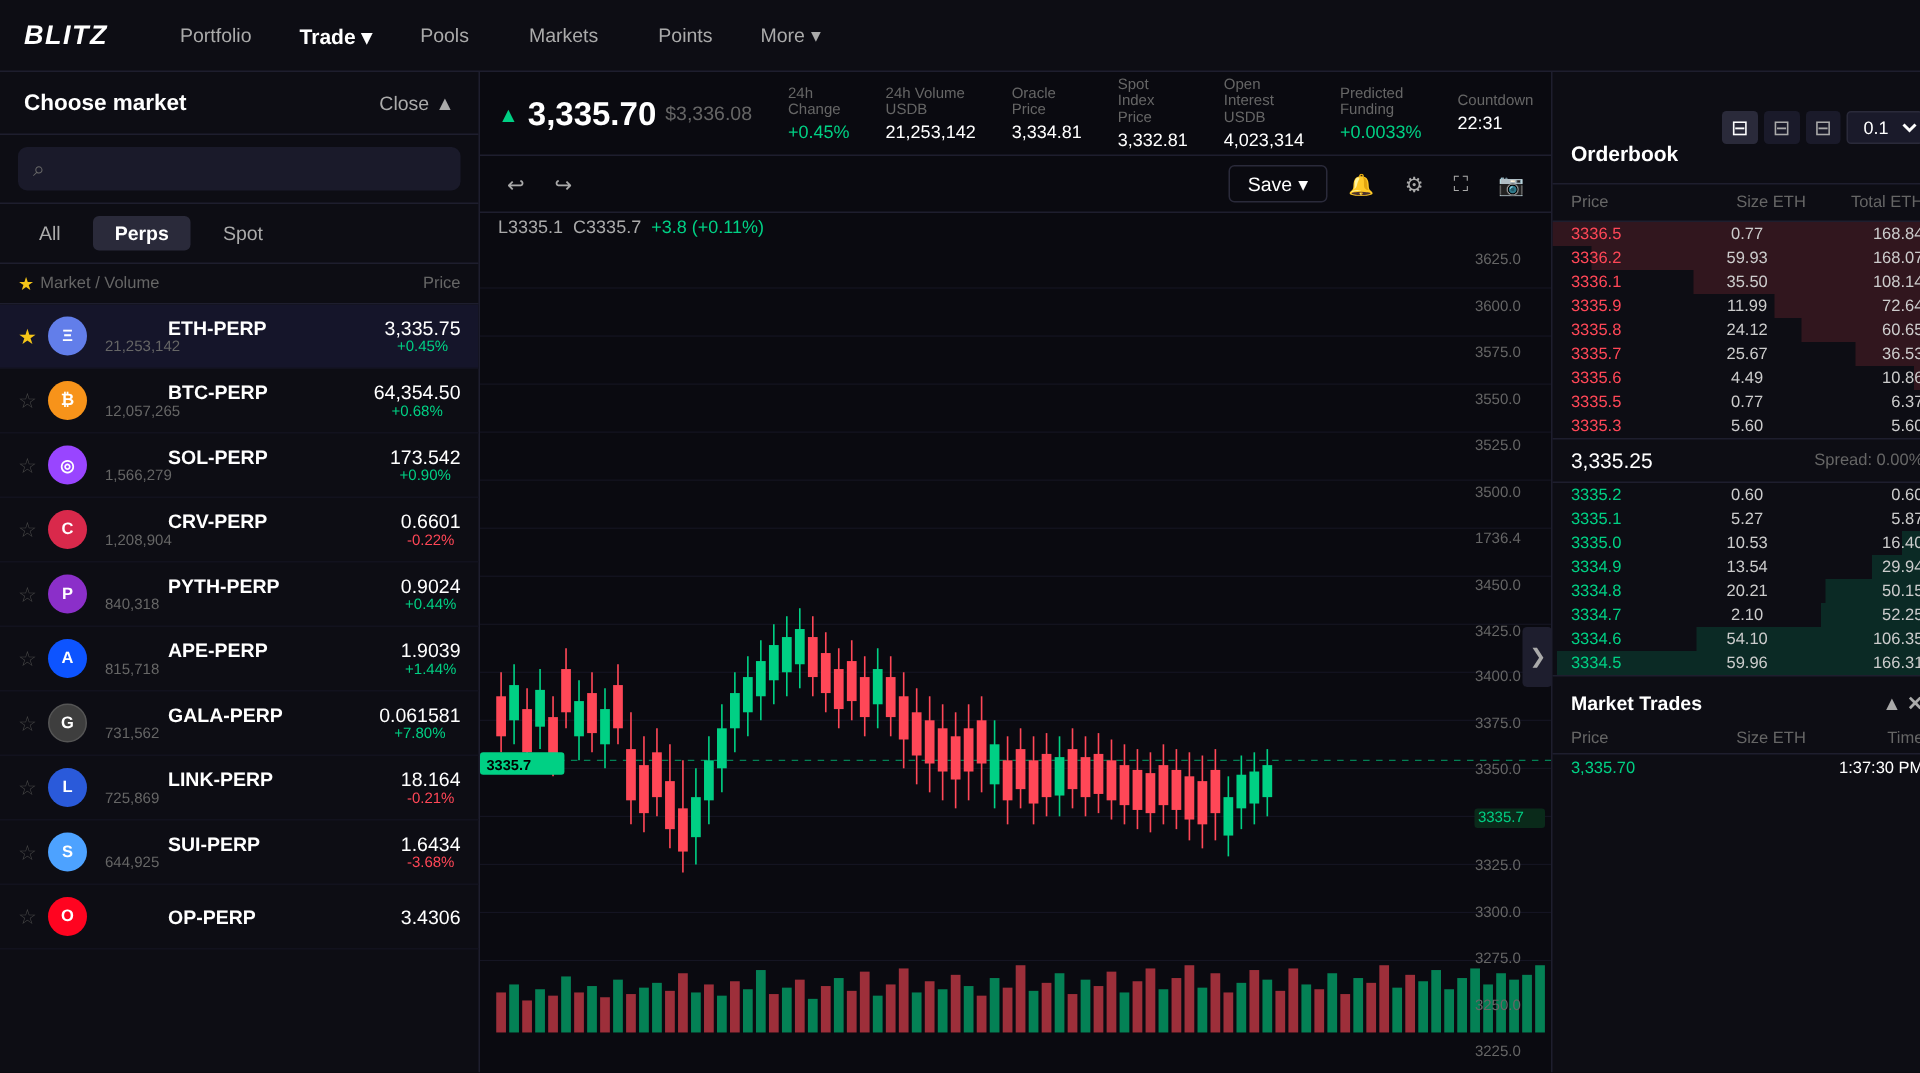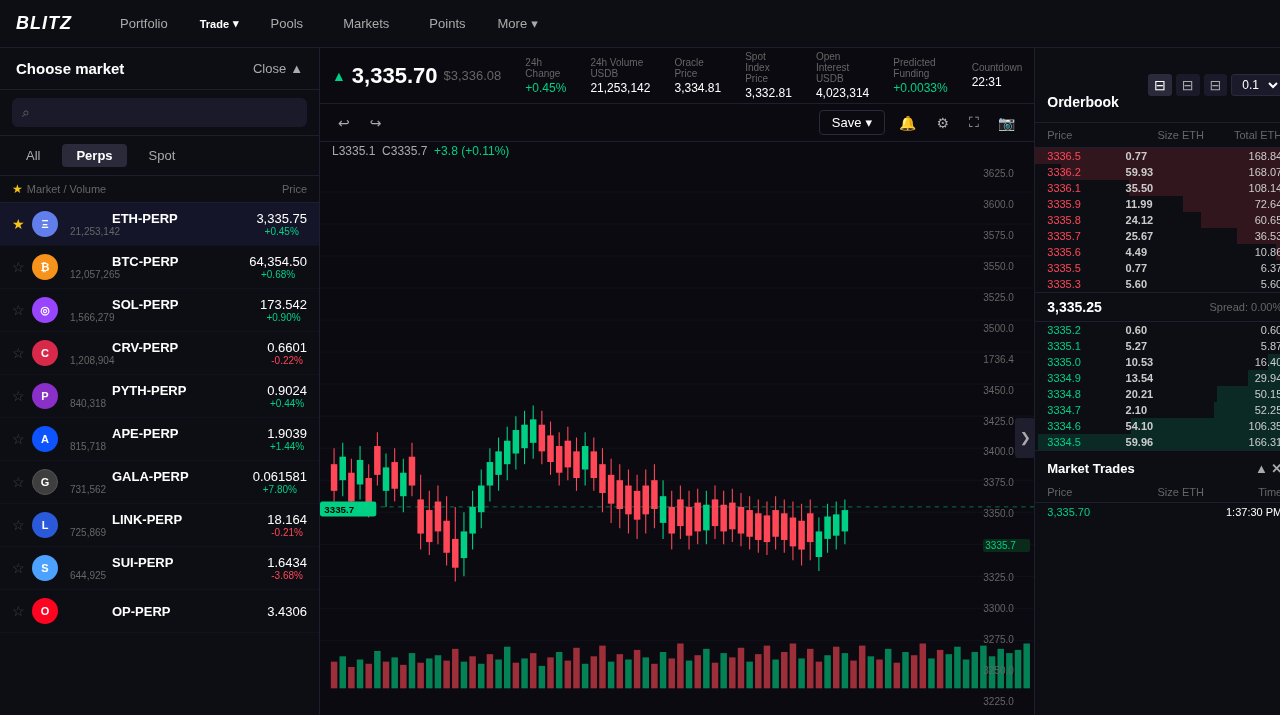--- a/index.html
+++ b/index.html
@@ -24,21 +24,21 @@
       margin-right: 16px;
     }
     .nav-item {
       color: #aaa;
       font-size: 13px;
       cursor: pointer;
       padding: 4px 8px;
     }
     .nav-item-trade {
       display: flex; align-items: center; gap: 4px;
-      color: #fff; font-weight: bold; font-size: 11px; cursor: pointer;
+      color: #fff; font-weight: bold; font-size: 14px; cursor: pointer;
     }
     .nav-item-more {
       display: flex; align-items: center; gap: 4px;
       color: #aaa; font-size: 13px; cursor: pointer;
     }
 
     
     .main-layout {
       display: flex;
       height: calc(715px - 48px);
@@ -276,31 +276,31 @@
     .ob-row .bar {
       position: absolute;
       top: 0; right: 0; bottom: 0;
       opacity: 0.15;
     }
     .ob-row.ask .bar { background: #ff4757; }
     .ob-row.bid .bar { background: #00d084; }
     .ob-price { flex: 1; position: relative; z-index: 1; }
     .ob-price.ask { color: #ff4757; }
     .ob-price.bid { color: #00d084; }
-    .ob-size { flex: 1; text-align: left; color: #ccc; position: relative; z-index: 1; font-weight: bold; }
+    .ob-size { flex: 1; text-align: center; color: #ccc; position: relative; z-index: 1; }
     .ob-total { flex: 1; text-align: right; color: #ccc; position: relative; z-index: 1; }
     .ob-spread {
       display: flex;
       padding: 6px 12px;
       align-items: center;
       justify-content: space-between;
       border-top: 1px solid #1e1e2e;
       border-bottom: 1px solid #1e1e2e;
     }
-    .ob-spread-price { font-size: 14px; color: #fff; font-weight: bold; }
+    .ob-spread-price { font-size: 14px; color: #fff; font-weight: normal; }
     .ob-spread-label { font-size: 11px; color: #666; }
     .market-trades-header {
       display: flex;
       align-items: center;
       justify-content: space-between;
       padding: 10px 12px 6px;
       border-top: 1px solid #1e1e2e;
       font-size: 13px; font-weight: bold;
     }
     .mt-col-headers {

